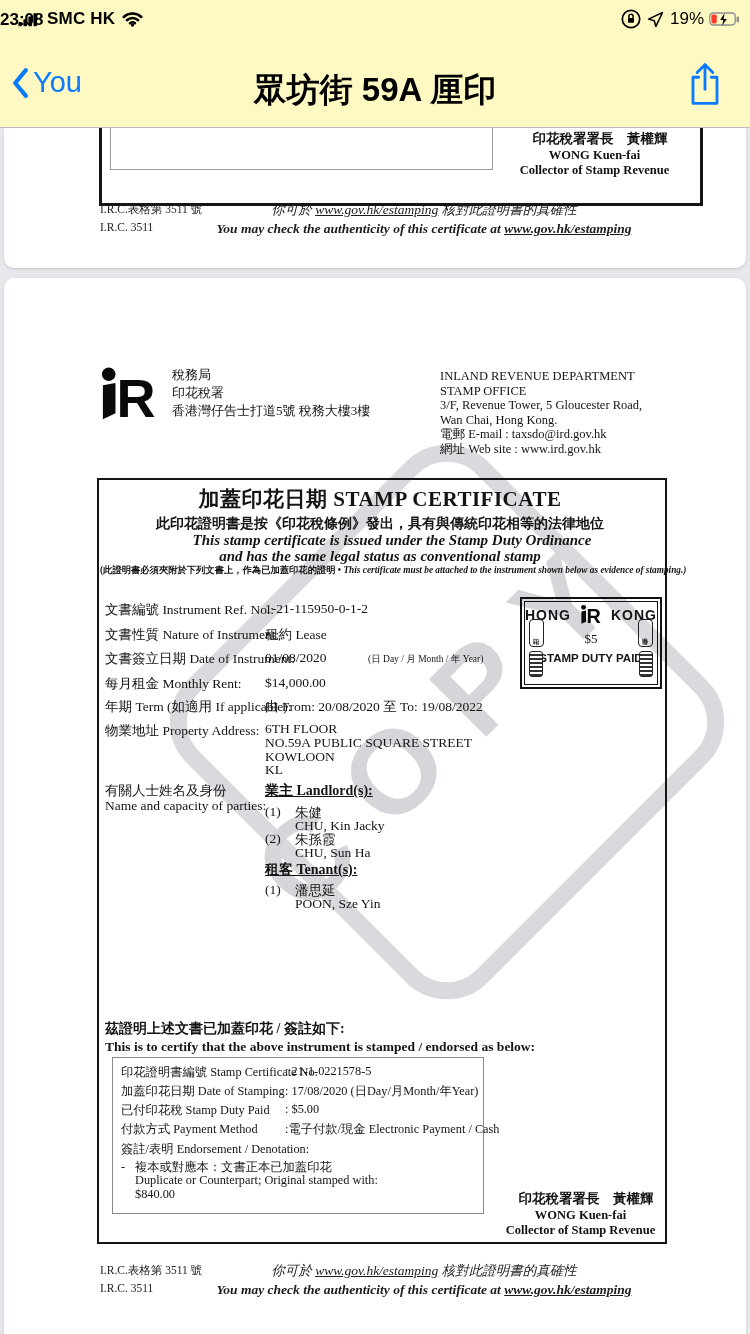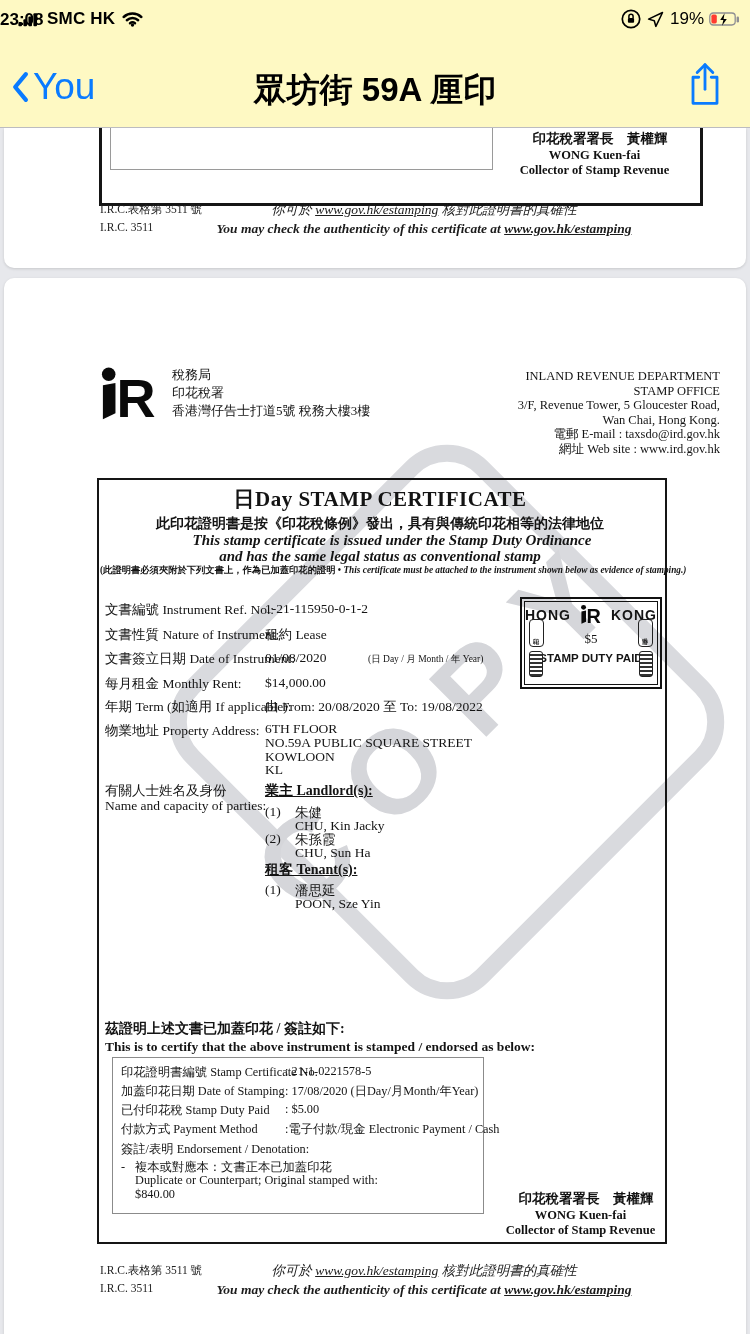--- a/index.html
+++ b/index.html
@@ -9,21 +9,21 @@
   .topbar{position:absolute;left:0;top:0;width:750px;height:127px;background:#fef9c3;
     border-bottom:1px solid #bcbcc0;z-index:20;}
   .statusbar{position:absolute;left:0;top:0;width:100%;height:44px;}
   .sb-left{position:absolute;left:18px;top:9px;display:flex;align-items:center;gap:7px;}
   .sb-carrier{font-size:17px;font-weight:600;color:#000;letter-spacing:.2px;}
   .sb-time{position:absolute;left:0;right:12px;top:10px;text-align:left;font-size:17px;font-weight:600;color:#000;}
   .sb-right{position:absolute;right:10px;top:9px;display:flex;align-items:center;gap:5px;}
   .sb-pct{font-size:17px;color:#000;}
   .navbar{position:absolute;left:0;top:44px;width:100%;height:83px;}
   .nav-back{position:absolute;left:10px;top:22px;display:flex;align-items:center;gap:3px;color:#0a7bff;cursor:pointer;}
-  .nav-back-label{font-size:37px;color:#0a7bff;}
+  .nav-back-label{font-size:29px;color:#0a7bff;}
   .nav-title{position:absolute;left:110px;right:110px;top:24px;text-align:center;
     font-size:33px;font-weight:600;color:#000;white-space:nowrap;}
   .nav-share{position:absolute;right:26px;top:16px;cursor:pointer;}
   
   .doc{position:absolute;left:0;top:0;width:750px;height:1334px;z-index:1;}
   .page{position:absolute;left:4px;width:742px;background:#ffffff;box-shadow:0 1px 3px rgba(0,0,0,.14);}
   .page1{top:128px;height:140px;border-radius:0 0 10px 10px;}
   .page2{top:278px;height:1100px;border-radius:10px 10px 0 0;}
   .doc-serif{font-family:"Liberation Serif","DejaVu Serif",serif;color:#141414;}
   .abs{position:absolute;}
@@ -33,21 +33,21 @@
   .sig-block{text-align:center;font-family:"Liberation Serif","DejaVu Serif",serif;color:#111;}
   .sig-zh{font-size:13.5px;font-weight:700;line-height:18px;padding-left:11px;}
   .sig-en{font-size:12.5px;font-weight:700;line-height:14.5px;}
   .footer-left{font-family:"Liberation Serif","DejaVu Serif",serif;font-size:11.5px;color:#222;line-height:17.5px;}
   .footer-center{font-family:"Liberation Serif","DejaVu Serif",serif;font-style:italic;color:#1b1b1b;text-align:center;}
   .fc-zh{font-size:13.5px;line-height:19px;}
   .fc-en{font-size:13.5px;font-weight:700;line-height:19px;}
   .u{text-decoration:underline;}
   
   .hdr-zh{font-size:13px;line-height:18px;}
-  .hdr-right{text-align:right;font-size:12.5px;line-height:14.5px;}
+  .hdr-right{text-align:left;font-size:12.5px;line-height:14.5px;}
   .telfax{font-size:12.5px;line-height:18px;}
   .telfax .v{display:inline-block;margin-left:10px;}
   
   .cert-border{position:absolute;left:93px;top:200px;width:566px;height:762px;border:2.5px solid #151515;}
   .cert-title{position:absolute;left:93px;top:207px;width:566px;text-align:center;
     font-size:21px;font-weight:700;letter-spacing:.5px;}
   .cert-sub-zh{position:absolute;left:93px;top:237px;width:566px;text-align:center;font-size:14px;font-weight:700;}
   .cert-sub-en{position:absolute;left:93px;width:566px;text-align:center;font-size:15px;font-weight:700;font-style:italic;}
   .cert-note{position:absolute;left:96px;top:286px;width:562px;text-align:center;font-size:9.3px;white-space:nowrap;}
   .cert-note .zh{font-weight:700;}
@@ -187,21 +187,21 @@
       <div class="abs hdr-right" style="left:436px;top:91px;width:280px;">
         <div>INLAND REVENUE DEPARTMENT</div>
         <div>STAMP OFFICE</div>
         <div>3/F, Revenue Tower, 5 Gloucester Road,</div>
         <div>Wan Chai, Hong Kong.</div>
         <div>電郵 E-mail : taxsdo@ird.gov.hk</div>
         <div>網址 Web site : www.ird.gov.hk</div>
       </div>
 
       <div class="cert-border"></div>
-      <div class="cert-title">日Day  STAMP CERTIFICATE</div>
+      <div class="cert-title">加蓋印花日期  STAMP CERTIFICATE</div>
       <div class="cert-sub-zh">此印花證明書是按《印花稅條例》發出，具有與傳統印花相等的法律地位</div>
       <div class="cert-sub-en" style="top:254px;padding-left:12px;">This stamp certificate is issued under the Stamp Duty Ordinance</div>
       <div class="cert-sub-en" style="top:270px;">and has the same legal status as conventional stamp</div>
       <div class="cert-note">
         <span class="zh">(此證明書必須夾附於下列文書上，作為已加蓋印花的證明 • </span><span class="en">This certificate must be attached to the instrument shown below as evidence of stamping.)</span>
       </div>
 
       <div class="frow" style="top:323px;">
         <span class="flabel">文書編號 Instrument Ref. No.:</span>
         <span class="fvalue">1-21-115950-0-1-2</span>

